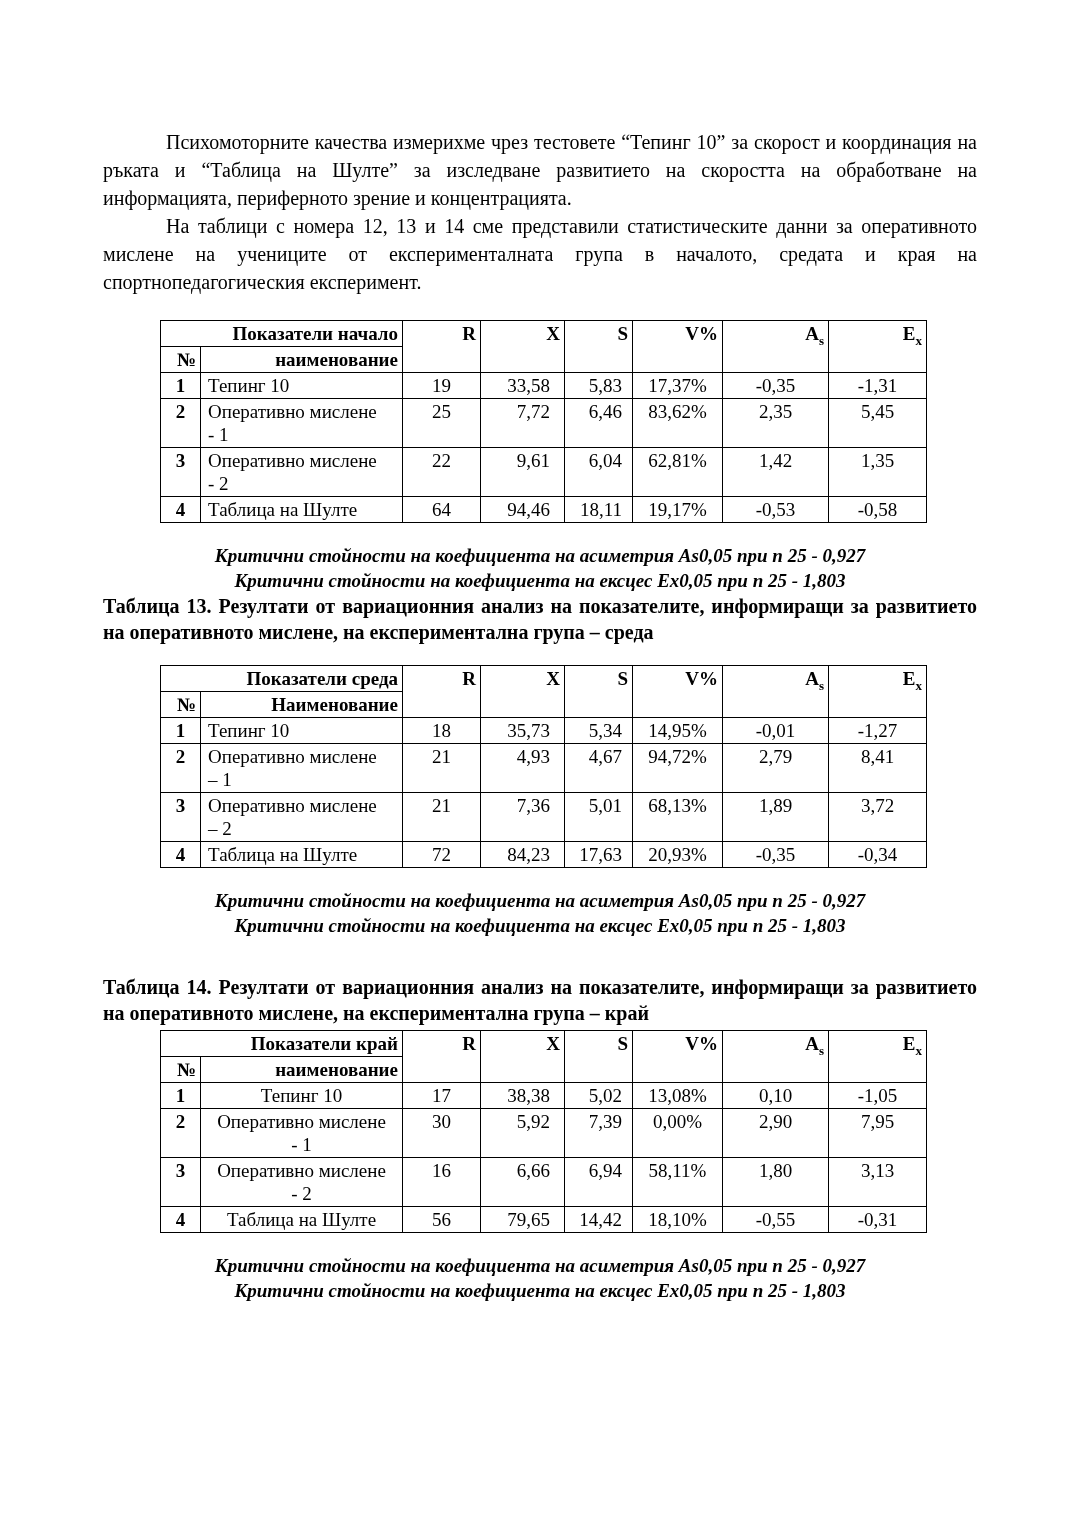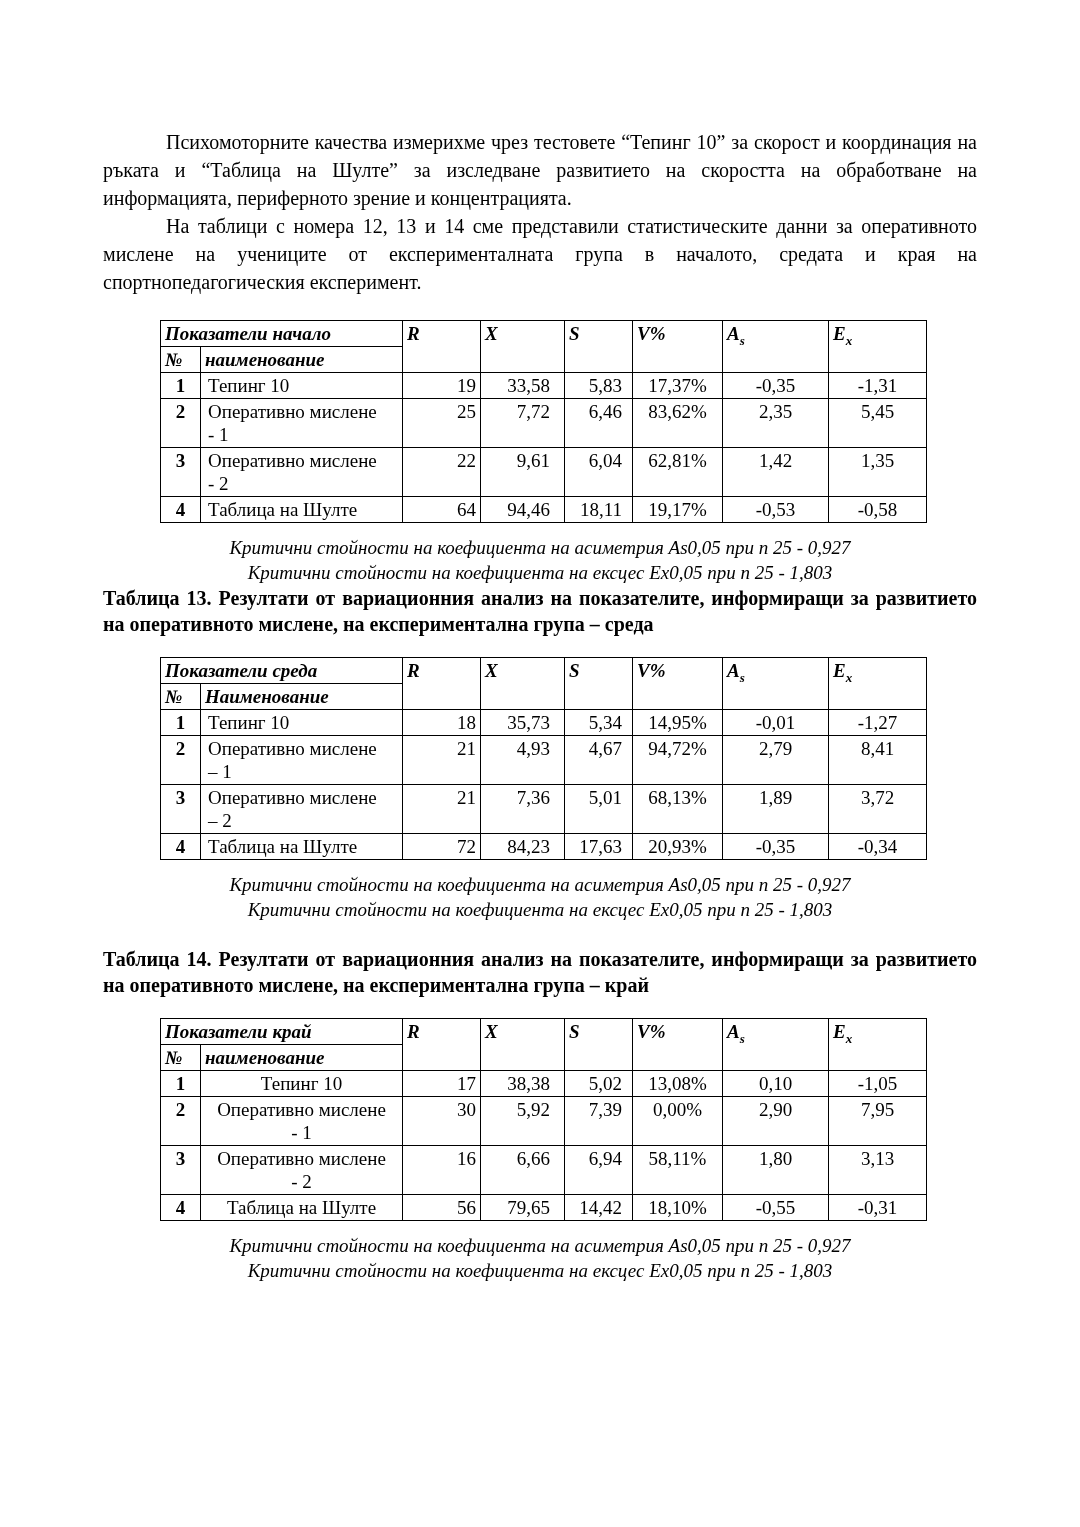--- a/index.html
+++ b/index.html
@@ -21,57 +21,58 @@
     text-indent: 63px;
   }
   p.caption {
     font-size: 20px;
     line-height: 26px;
     font-weight: bold;
     text-align: justify;
   }
   .cap1 { margin-top: 6px; }
   .cap2 { }
-  .cap3 { margin-top: 24px; }
+  .cap3 { margin-top: 36px; }
   table.stat-table {
     border-collapse: collapse;
     table-layout: fixed;
     width: 766px;
     margin-left: 57px;
     font-size: 19px;
   }
   .t12 { margin-top: 24px; }
   .t13 { margin-top: 20px; }
-  .t14 { margin-top: 20px; }
+  .t14 { margin-top: 4px; }
   .stat-table td {
     border: 1px solid #000;
     padding: 1px 4px;
     line-height: 23px;
     vertical-align: top;
     overflow: hidden;
   }
-  .hd { font-weight: bold; text-align: left; font-style: italic; }
+  .hd { font-weight: bold; text-align: right; }
   .top { vertical-align: top; padding-top: 2px; }
   .dbl { border-left: 3px double #000; }
   td.numc { font-weight: bold; text-align: center; }
   td.name { text-align: left; padding-left: 7px; }
   .t14 td.name { text-align: center; padding-left: 4px; }
-  td.rv { text-align: right; }
+  td.rv { text-align: center; }
   td.xv { text-align: right; padding-right: 14px; }
   td.sv { text-align: right; padding-right: 10px; }
   td.vv { text-align: center; }
   td.asv { text-align: center; }
   td.exv { text-align: center; }
   sub { font-size: 13px; }
   .notes {
-    margin-top: 12px;
+    margin-top: 20px;
     text-align: center;
     font-style: italic;
     font-size: 19px;
     line-height: 25px;
+    font-weight: bold;
   }
   .pagenum {
     position: absolute;
     left: 0; right: 0;
     bottom: 58px;
     text-align: center;
     font-size: 20px;
   }
 </style>
 </head>

